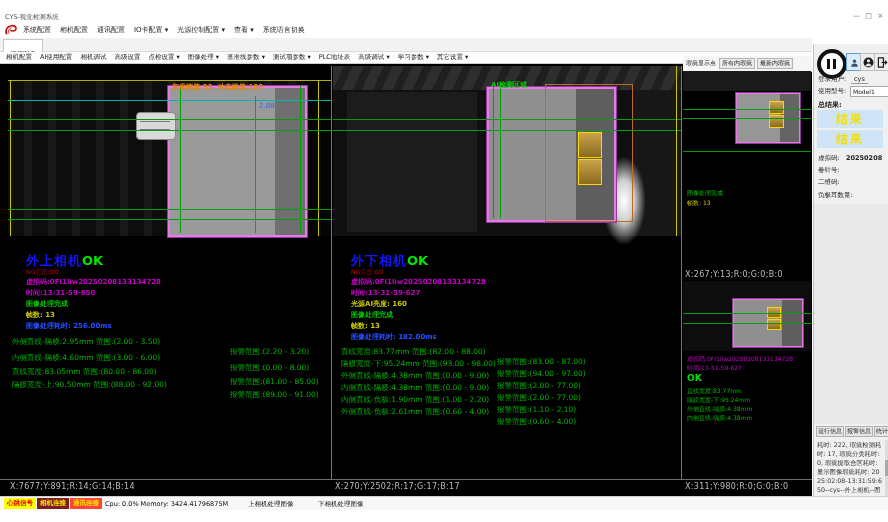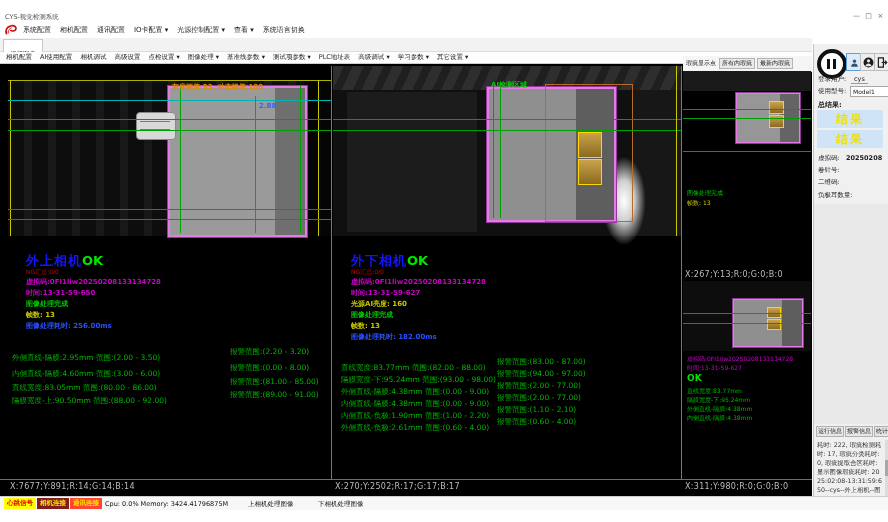--- a/index.html
+++ b/index.html
@@ -23,21 +23,21 @@
   .view{position:absolute;background:#000;overflow:hidden;}
   .coords{position:absolute;font-size:8px;color:#bdbdbd;letter-spacing:.3px;}
   .cam-title{font-size:13px;font-weight:bold;color:#1414ff;letter-spacing:1px;white-space:nowrap;}
   .cam-ok{color:#00e600;font-style:normal;letter-spacing:0;}
   .ng-text{font-size:6px;color:#d00000;}
   .ovl-magenta{font-size:7px;font-weight:bold;color:#c800c8;white-space:nowrap;}
   .ovl-green{font-size:7px;font-weight:bold;color:#00c800;}
   .ovl-yellow{font-size:7px;font-weight:bold;color:#c8c800;}
   .ovl-blue{font-size:7px;font-weight:bold;color:#2850ff;white-space:nowrap;}
   .mrow{position:absolute;display:flex;font-size:7.5px;color:#00b400;white-space:nowrap;}
-  .mrow .mtext{flex:0 0 auto;margin-top:16px;}
+  .mrow .mtext{flex:0 0 auto;}
   .mrow .atext{flex:0 0 auto;margin-top:10px;}
   .gray-rect{position:absolute;border:2px solid #e87ae8;box-shadow:0 0 0 1px #8f3a9a;}
   .gold-box{position:absolute;border:1px solid #ffd400;background:linear-gradient(180deg,#caa34a,#8a6a20);}
   
   .thumb-header{left:683px;top:56px;width:129px;height:15px;background:#f5f5f5;display:flex;align-items:center;border-bottom:1px solid #d0d0d0;}
   .thumb-label{font-size:6px;margin:0 3px;white-space:nowrap;}
   .thumb-tab{font-size:6px;border:1px solid #b4b4b4;background:#eaeaea;padding:0 2px;margin-right:2px;white-space:nowrap;}
   .tinyline{position:absolute;font-size:6px;white-space:nowrap;}
   
   .right-panel{left:813px;top:44px;width:75px;height:452px;background:#f0f0f0;border-left:1px solid #c0c0c0;}
@@ -121,21 +121,21 @@
     <div class="vline" style="left:2px;top:14px;height:156px;background:#c8c800;"></div>
     <div class="vline" style="left:310px;top:14px;height:156px;background:#c8c800;"></div>
     <div class="hline" style="left:0;top:34px;width:323px;background:#00b4b4;"></div>
     <div class="hline" style="left:0;top:53px;width:323px;background:#00a000;"></div>
     <div class="hline" style="left:0;top:64px;width:323px;background:#00a000;"></div>
     <div class="hline" style="left:0;top:143px;width:323px;background:#00a000;"></div>
     <div class="hline" style="left:0;top:153px;width:323px;background:#00a000;"></div>
     <div class="vline" style="left:172px;top:20px;height:147px;background:#00a000;"></div>
     <div class="vline" style="left:292px;top:20px;height:147px;background:#00a000;"></div>
     <div class="vline" style="left:247px;top:30px;height:137px;background:#3264ff;"></div>
-    <div class="abs" style="left:251px;top:36px;font-size:7px;color:#3264ff;font-weight:bold;">2.88</div>
+    <div class="abs" style="left:251px;top:36px;font-size:7px;color:#3264ff;font-weight:normal;">2.88</div>
     <div class="abs" style="left:164px;top:16px;font-size:7px;color:#e08a00;font-weight:bold;white-space:nowrap;">灰度阈值:93, 动态阈值:100</div>
 
     <div class="abs cam-title" style="left:18px;top:186px;">
       <span>外上相机</span><span class="cam-ok">OK</span>
     </div>
     <div class="abs ng-text" style="left:18px;top:202px;">NG汇总:0/0</div>
     <div class="abs ovl-magenta" style="left:18px;top:211px;">虚拟码:0FI1liw20250208133134728</div>
     <div class="abs ovl-magenta" style="left:18px;top:222px;">时间:13-31-59-650</div>
     <div class="abs ovl-green" style="left:18px;top:233px;">图像处理完成</div>
     <div class="abs ovl-yellow" style="left:18px;top:244px;">帧数: 13</div>

